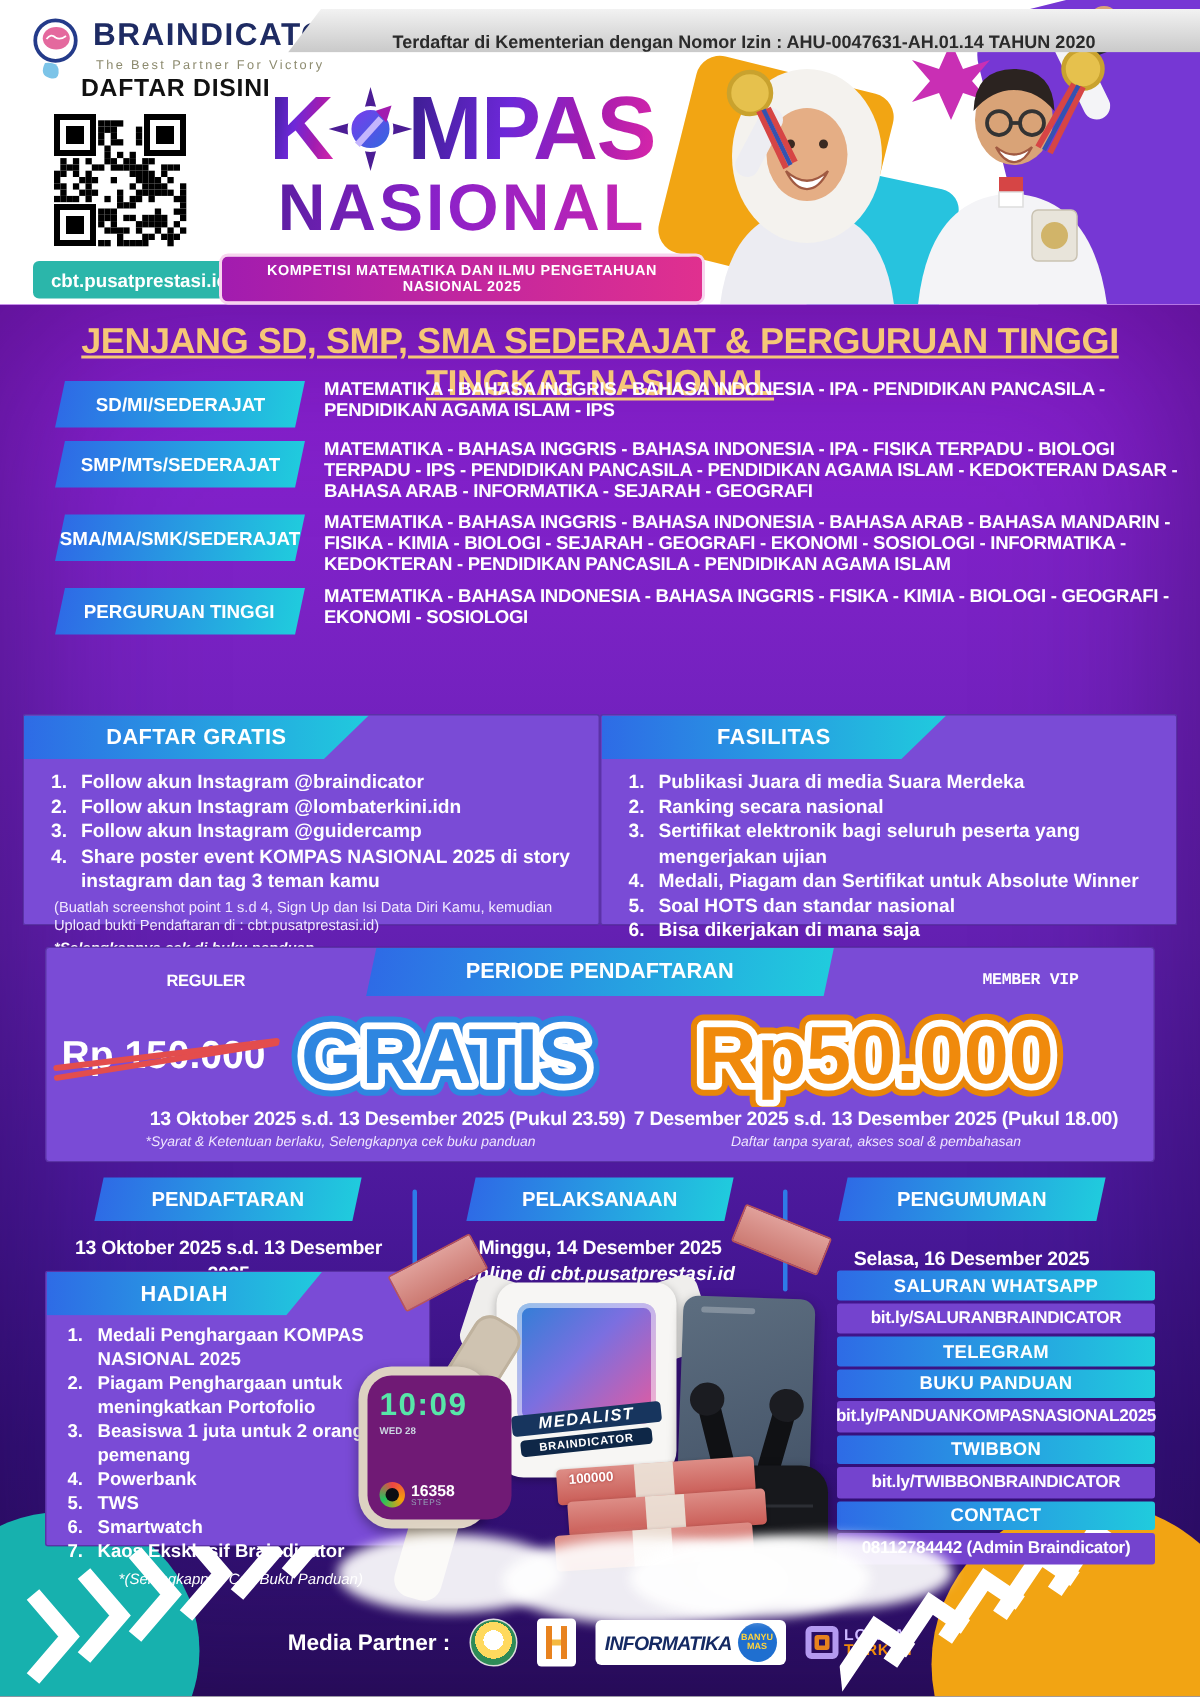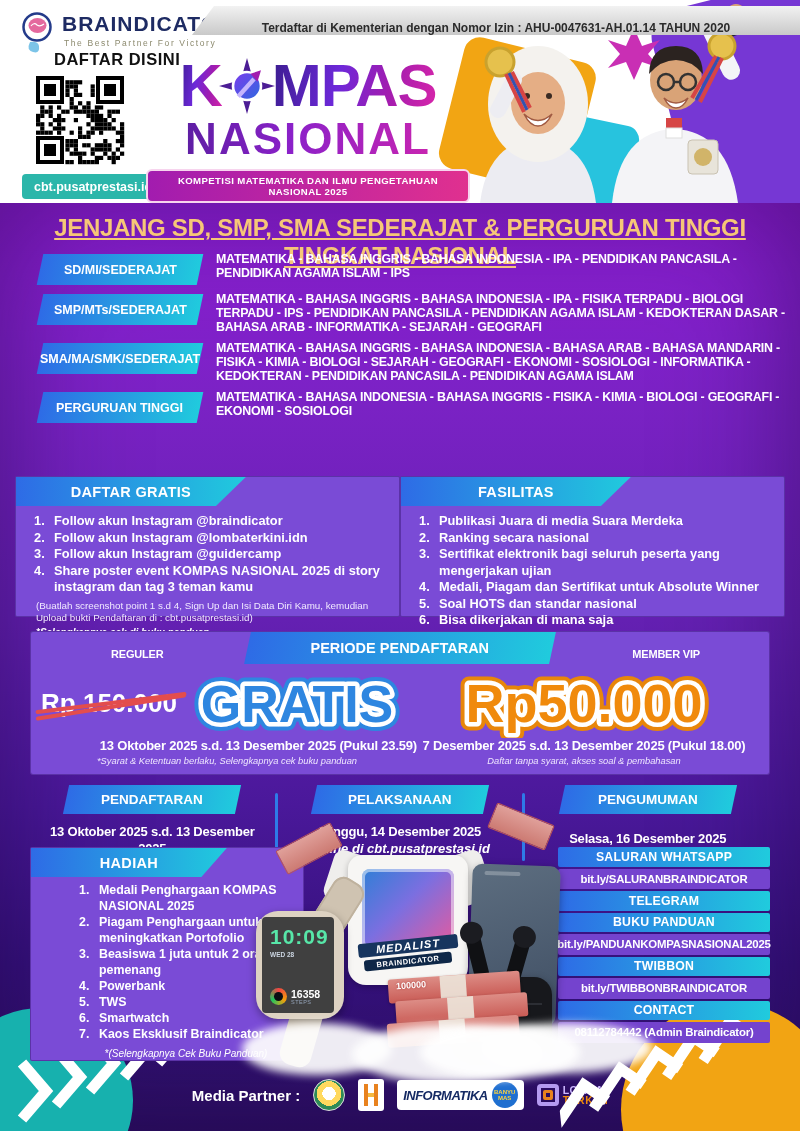--- a/index.html
+++ b/index.html
@@ -70,21 +70,21 @@
   .note-bold { color:#fff; font-size:10px; font-style:italic; font-weight:bold; margin-top:2px; padding-left:4px; }
 
   
   .periode { position:absolute; top:428px; left:30px; right:30px; height:144px; background:#7A4BD6;
     border:1px solid rgba(35,5,80,.35); border-radius:3px; }
   .periode-badge { position:absolute; top:0; left:50%; transform:translateX(-50%); width:305px; height:32px; }
   .periode-badge .pg { width:100%; height:100%; }
   .periode-badge .pg > span { font-size:14.5px; }
   .plabel { position:absolute; top:16px; color:#fff; font-size:11px; font-weight:bold; letter-spacing:-.2px;padding-left:16px; }
   .plabel.reg { left:64px; }
-  .plabel.vip { right:69px; }
+  .plabel.vip { right:50px;font-family:Liberation Mono, monospace; }
   .price-row { position:absolute; display:flex; align-items:center; justify-content:center; }
   .price-left { left:6px; top:36px; width:380px; }
   .price-right { right:10px; top:34px; width:350px; }
   .old-price { position:relative; color:#fff; font-size:26px; font-weight:bold; margin-right:4px; white-space:nowrap; }
   .old-price::before, .old-price::after { content:""; position:absolute; left:-6px; right:-10px; height:3.5px; background:#E34D4D; border-radius:2px; }
   .old-price::before { top:44%; transform:rotate(-7deg); }
   .old-price::after  { top:58%; transform:rotate(-9deg); }
   .pdate { position:absolute; top:106px; color:#fff; font-size:13px; font-weight:bold; text-align:center; letter-spacing:-.2px; }
   .pdate.reg { left:6px; width:380px;text-align:right; }
   .pdate.vip { right:10px; width:350px; }
@@ -97,21 +97,21 @@
   .sched-col { flex:1; text-align:center; position:relative; }
   .sched-divider { width:3px; height:68px; align-self:center; background:#2E7BE8; border-radius:2px; }
   .sched-badge { width:172px; height:29px; margin:0 auto; }
   .sched-badge > span { font-size:13.5px; }
   .sched-l1 { color:#fff; font-size:13px; font-weight:bold; margin-top:9px; line-height:17px; padding:0 10px; letter-spacing:-.2px; }
   .sched-l2 { color:#fff; font-size:13px; font-weight:bold; line-height:17px; }
   .sched-l2.it { font-style:italic; font-weight:bold; }
 
   
   .bottomrow { position:absolute; top:644px; left:30px; right:30px; height:216px; display:flex; gap:8px; }
-  .hadiah { width:230px; flex-shrink:0; height:214px; z-index:1;padding-left:34px; }
+  .hadiah { width:230px; flex-shrink:0; height:184px; z-index:1; }
   .hadiah .panel-head { width:72%; }
   .hadiah .panel-body { padding:34px 8px 4px 12px; }
   .hadiah ol.num li { font-size:12.4px; line-height:16px; }
   .hadiah-note { color:#fff; font-size:10px; font-style:italic; text-align:center; margin-top:6px; }
 
   .prizes { flex:1; position:relative; z-index:3; }
 
   .contacts { width:212px; flex-shrink:0; z-index:2; }
   .c-label, .c-value { border-radius:2px; margin-bottom:2px; display:flex; align-items:center; justify-content:center; color:#fff; font-weight:bold; }
   .c-label { height:19.5px; background:linear-gradient(90deg,#2E6BE6,#20CBDD); font-size:12.3px; letter-spacing:.2px; }
@@ -151,21 +151,21 @@
     background:linear-gradient(135deg,#2f7fd6 0%,#7b6fe0 45%,#e85a9c 100%); box-shadow:inset 0 0 0 3px rgba(255,255,255,.5); }
   .shirt .gbanner { position:absolute; left:24px; top:92px; width:100px; background:#17355e; color:#fff; font-size:11px; font-weight:bold; font-style:italic; text-align:center; transform:rotate(-6deg); border-radius:3px; padding:1px 0; letter-spacing:1px; }
   .shirt .gbanner2 { position:absolute; left:30px; top:109px; width:88px; background:#0e2747; color:#fff; font-size:7.5px; font-weight:bold; text-align:center; transform:rotate(-6deg); border-radius:3px; padding:1px 0; letter-spacing:.5px; }
   .pbank { position:absolute; left:158px; top:18px; width:88px; height:160px; border-radius:10px;
     background:linear-gradient(160deg,#5d6e80,#3f4e63); transform:rotate(2deg); box-shadow:0 3px 8px rgba(0,0,0,.35); }
   .pbank::after { content:""; position:absolute; top:7px; left:12px; width:36px; height:4px; border-radius:2px; background:rgba(255,255,255,.25); }
   .watch { position:absolute; left:-56px; top:54px; width:96px; height:150px; }
   .watch .strap { position:absolute; left:52px; top:-28px; width:34px; height:110px; background:#cfc3b1; border-radius:12px; transform:rotate(32deg); box-shadow:inset 0 0 0 2px #bfb29e; }
   .watch .strap2 { position:absolute; left:30px; top:96px; width:32px; height:70px; background:#cfc3b1; border-radius:12px; transform:rotate(16deg); }
   .watch .face { position:absolute; left:0; top:10px; width:88px; height:108px; background:#ddd2c2; border-radius:22px; box-shadow:0 3px 8px rgba(0,0,0,.35); }
-  .watch .screen { position:absolute; left:6px; top:6px; width:72px; height:96px; background:#404040; border-radius:4px; color:#fff; overflow:hidden; }
+  .watch .screen { position:absolute; left:6px; top:6px; width:96px; height:96px; background:#701a75; border-radius:16px; color:#fff; overflow:hidden; }
   .watch .wtime { color:#57E6A8; font-size:21px; font-weight:bold; text-align:left; padding:8px 0 0 8px; letter-spacing:1px; }
   .watch .wdate { color:#cbd5e1; font-size:6.5px; font-weight:bold; padding:2px 0 0 8px; }
   .watch .wsteps { position:absolute; left:8px; bottom:8px; display:flex; align-items:center; gap:4px; }
   .watch .ring { width:17px; height:17px; border-radius:50%; background:conic-gradient(#ef4444,#f59e0b,#22c55e,#ef4444); position:relative; }
   .watch .ring::after { content:""; position:absolute; inset:4px; background:#0b0e13; border-radius:50%; }
   .watch .stepnum { font-size:10.5px; font-weight:bold; color:#fff; line-height:10px; }
   .watch .steplab { font-size:5.5px; color:#94a3b8; letter-spacing:.5px; }
   .buds { position:absolute; right:-8px; top:86px; width:110px; height:120px; }
   .buds .case { position:absolute; left:6px; top:44px; width:98px; height:78px; background:#17181c; border-radius:18px; box-shadow:0 3px 8px rgba(0,0,0,.4); }
   .buds .case::after { content:""; position:absolute; left:10px; right:10px; top:26px; height:2px; background:#2c2e34; }

